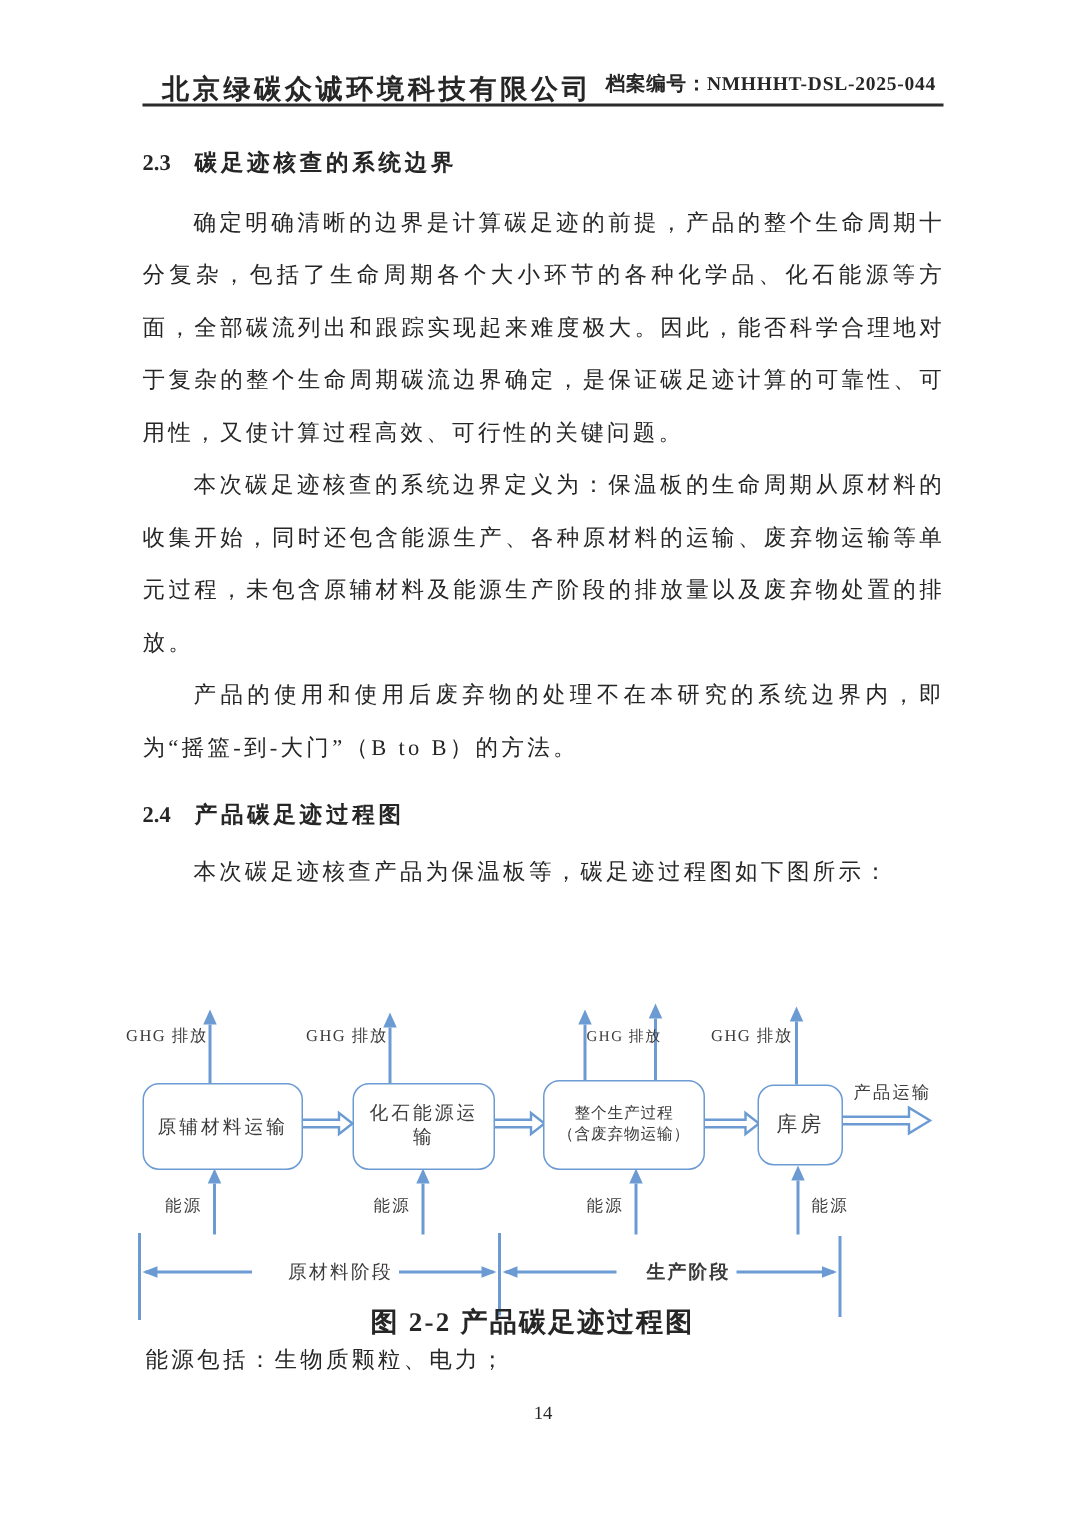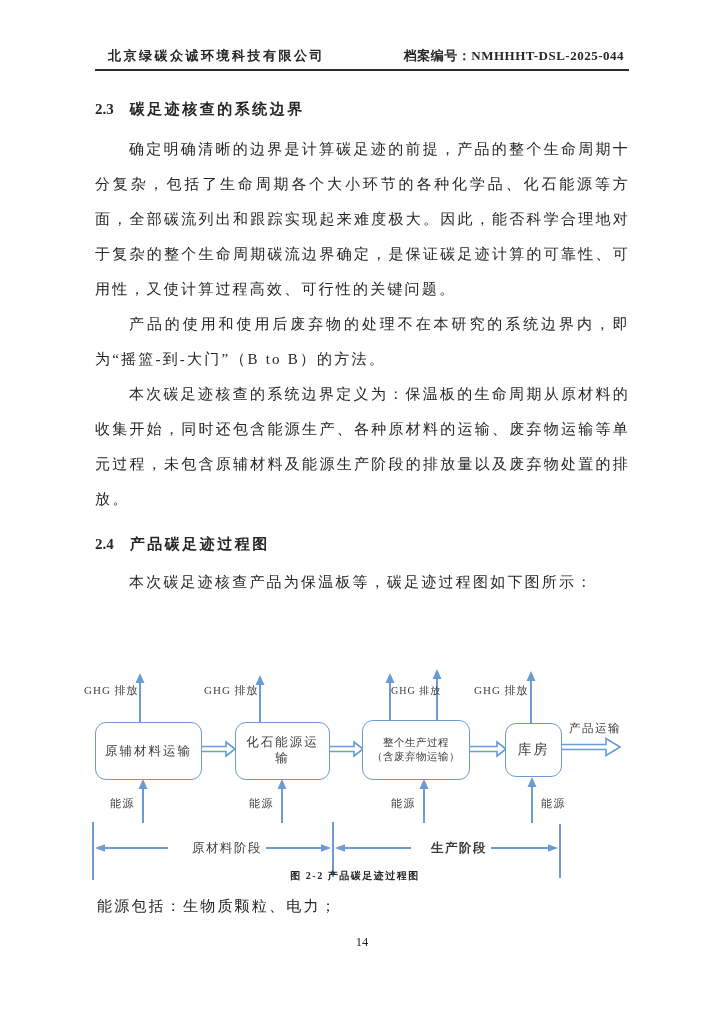--- a/index.html
+++ b/index.html
@@ -1,21 +1,21 @@
 <!DOCTYPE html>
 <html><head>
 <meta charset="utf-8">
 <style>
   html,body{margin:0;padding:0;background:#ffffff;}
   .page{
     position:relative;width:724px;height:1024px;margin:0 auto;background:#ffffff;
     font-family:"Liberation Serif","DejaVu Serif",serif;color:#262626;overflow:hidden;
   }
   
-  .hdr-left{position:absolute;left:108px;top:47px;font-size:13px;font-weight:bold;letter-spacing:2.5px;white-space:nowrap;}
+  .hdr-left{position:absolute;left:108px;top:47px;font-size:18px;font-weight:bold;letter-spacing:2.5px;white-space:nowrap;}
   .hdr-right{position:absolute;right:100px;top:47px;font-size:13px;font-weight:bold;letter-spacing:0.5px;white-space:nowrap;}
   .hdr-rule{position:absolute;left:95px;top:69px;width:534px;height:2px;background:#2b2b2b;}
   
   .content{position:absolute;left:95px;top:94px;width:535px;height:585px;overflow:hidden;}
   .content h2{font-size:15px;font-weight:bold;line-height:30px;margin:0 0 8px 0;letter-spacing:1px;}
   .content h2 .num{margin-right:16px;letter-spacing:0;}
   .content h2 .ttl{letter-spacing:2.5px;}
   .content h2.second{margin-top:12px;margin-bottom:6px;}
   .content p{font-size:15px;line-height:35px;letter-spacing:2.2px;text-align:justify;text-indent:34px;margin:0;}
   
@@ -29,39 +29,39 @@
   .pbox span{display:block;}
   .b1{left:95px;top:56px;width:105px;height:56px;font-size:12.5px;letter-spacing:2px;}
   .b2{left:235px;top:56px;width:93px;height:56px;font-size:12.5px;letter-spacing:2px;line-height:1.25;}
   .b3{left:362px;top:54px;width:106px;height:58px;font-size:10.5px;letter-spacing:0.5px;line-height:1.3;}
   .b4{left:505px;top:57px;width:55px;height:52px;font-size:14px;letter-spacing:2px;}
   .lbl{position:absolute;white-space:nowrap;color:#3c3c3c;}
   .ghg{font-size:11px;letter-spacing:1px;}
   .nrg{font-size:11px;letter-spacing:1.5px;}
   .ptrans{font-size:11.5px;letter-spacing:1.5px;left:569px;top:55px;}
   .stage{font-size:12.5px;letter-spacing:1.5px;background:#ffffff;text-align:right;top:174px;padding:0 4px;}
-  .fig-caption{position:absolute;left:0;top:203px;width:710px;text-align:center;font-size:10px;font-weight:bold;letter-spacing:1.5px;color:#262626;}
+  .fig-caption{position:absolute;left:0;top:203px;width:710px;text-align:center;font-size:18px;font-weight:bold;letter-spacing:1.5px;color:#262626;}
   
   .note{position:absolute;left:97px;top:897px;font-size:15px;letter-spacing:2.2px;}
   .pagenum{position:absolute;left:0;top:935px;width:724px;text-align:center;font-size:12.5px;}
 </style>
 </head>
 <body>
 
 <div class="page">
 
   <div class="hdr-left">北京绿碳众诚环境科技有限公司</div>
   <div class="hdr-right"><span>档案编号：</span><span>NMHHHT-DSL-2025-044</span></div>
   <div class="hdr-rule"></div>
 
   <div class="content">
     <h2><span class="num">2.3</span><span class="ttl">碳足迹核查的系统边界</span></h2>
     <p>确定明确清晰的边界是计算碳足迹的前提，产品的整个生命周期十分复杂，包括了生命周期各个大小环节的各种化学品、化石能源等方面，全部碳流列出和跟踪实现起来难度极大。因此，能否科学合理地对于复杂的整个生命周期碳流边界确定，是保证碳足迹计算的可靠性、可用性，又使计算过程高效、可行性的关键问题。</p>
+    <p>本次碳足迹核查的系统边界定义为：保温板的生命周期从原材料的收集开始，同时还包含能源生产、各种原材料的运输、废弃物运输等单元过程，未包含原辅材料及能源生产阶段的排放量以及废弃物处置的排放。</p>
     <p>产品的使用和使用后废弃物的处理不在本研究的系统边界内，即为“摇篮-到-大门”（B to B）的方法。</p>
-    <p>本次碳足迹核查的系统边界定义为：保温板的生命周期从原材料的收集开始，同时还包含能源生产、各种原材料的运输、废弃物运输等单元过程，未包含原辅材料及能源生产阶段的排放量以及废弃物处置的排放。</p>
     <h2 class="second"><span class="num">2.4</span><span class="ttl">产品碳足迹过程图</span></h2>
     <p>本次碳足迹核查产品为保温板等，碳足迹过程图如下图所示：</p>
   </div>
 
   <div class="figure">
     <svg width="724" height="240" viewBox="0 0 724 240">
       <g stroke="#6B9BD2" stroke-width="2" fill="#6B9BD2">
 
         <g>
             <line x1="140" y1="17" x2="140" y2="56"></line>

